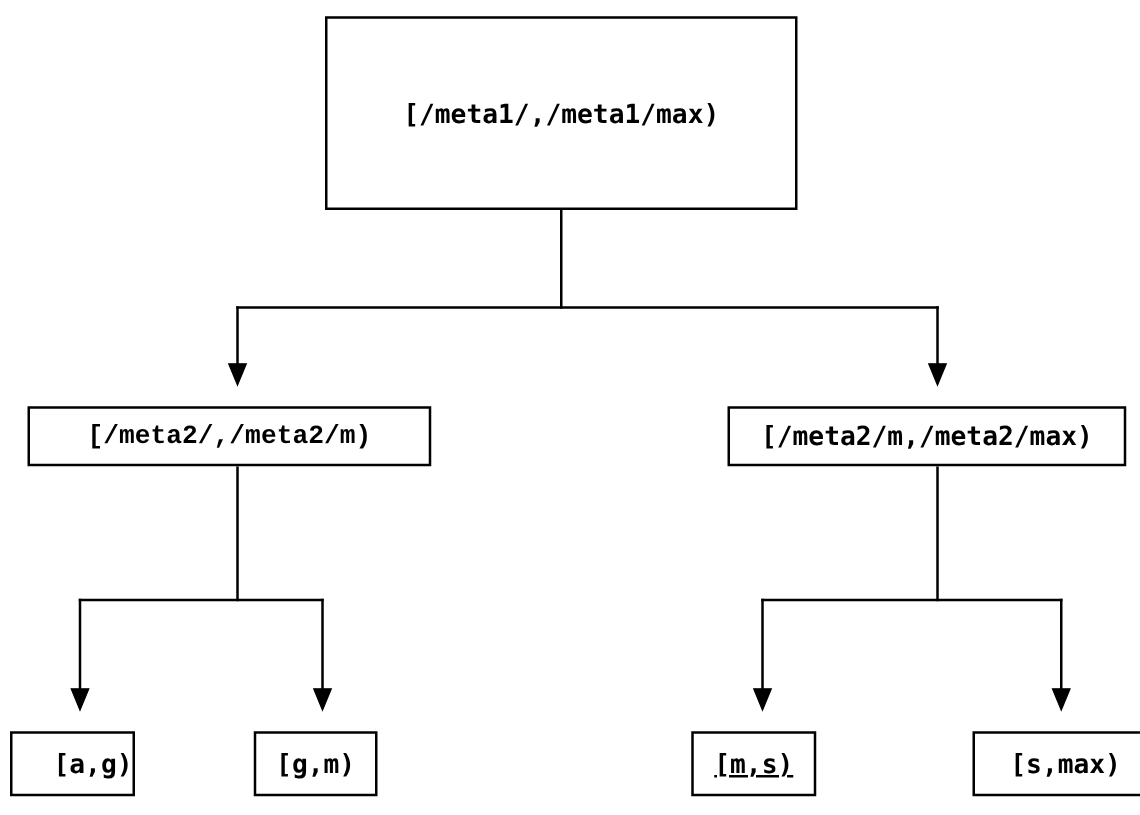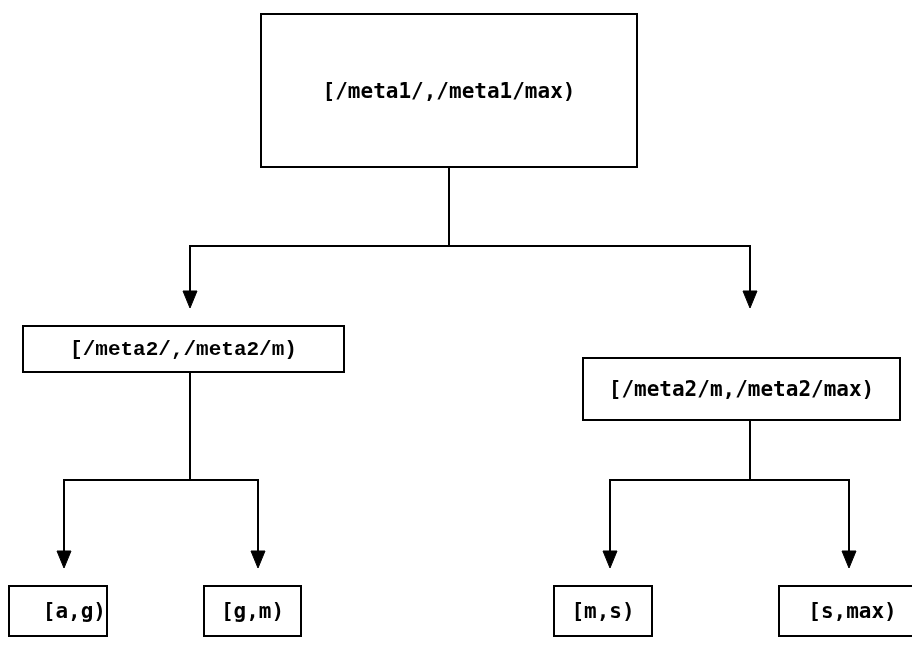--- a/index.html
+++ b/index.html
@@ -35,24 +35,24 @@
     display: flex;
     align-items: center;
     justify-content: center;
     font-size: 21px;
     font-weight: bold;
     color: var(--text-color, #000000);
     white-space: nowrap;
   }
   .n-root     { left: 260px; top: 13px;  width: 378px; height: 155px; }
   .n-midleft  { left: 22px;  top: 325px; width: 323px; height: 48px; font-family: Liberation Mono, monospace; }
-  .n-midright { left: 582px; top: 325px; width: 319px; height: 64px; margin-top: 32px; }
+  .n-midright { left: 582px; top: 325px; width: 319px; height: 48px; }
   .n-leaf-ag   { left: 8px;   top: 585px; width: 100px; height: 52px; justify-content: flex-end; }
   .n-leaf-gm   { left: 203px; top: 585px; width: 99px;  height: 52px; text-align: center; }
-  .n-leaf-ms   { left: 553px; top: 585px; width: 100px; height: 52px; }
+  .n-leaf-ms   { left: 553px; top: 585px; width: 100px; height: 52px; text-decoration: underline; }
   .n-leaf-smax { left: 778px; top: 585px; width: 149px; height: 52px; }
 </style>
 </head>
 <body>
 
 <div class="canvas">
 
   <svg class="connectors" viewBox="0 0 912 652" aria-hidden="true">
 
     <line x1="449" y1="168" x2="449" y2="247"></line>

